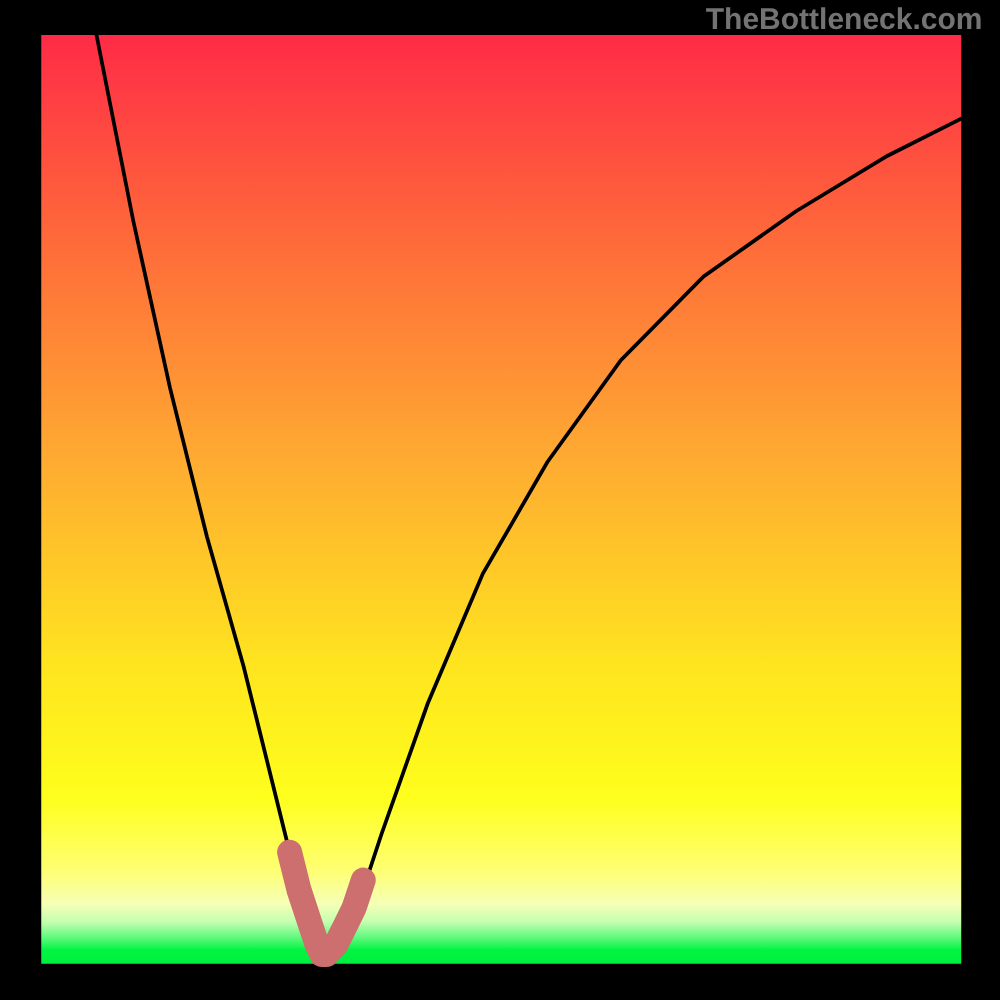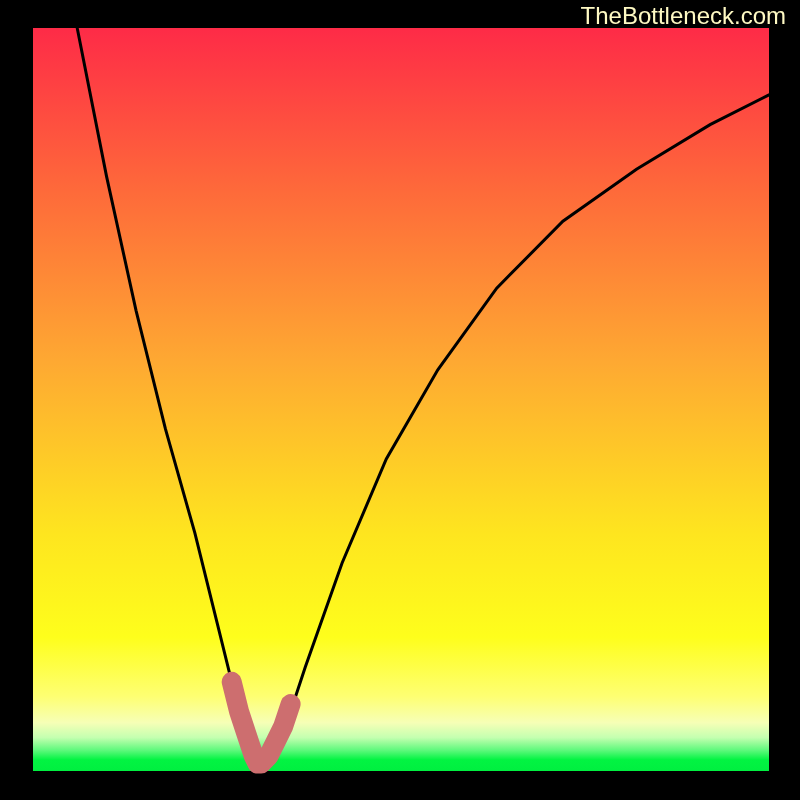--- a/index.html
+++ b/index.html
@@ -15,24 +15,24 @@
     top: 0;
     left: 0;
     width: 800px;
     height: 800px;
     background: #000;
   }
   .watermark {
     position: absolute;
     top: 2px;
     right: 14px;
-    color: #fef9c3;
+    color: #737373;
     font-family: Arial, Helvetica, sans-serif;
     font-size: 24px;
-    font-weight: 400;
+    font-weight: 700;
     letter-spacing: 0;
   }
   svg {
     position: absolute;
     top: 0;
     left: 0;
   }
 </style>
 </head>
 <body>

